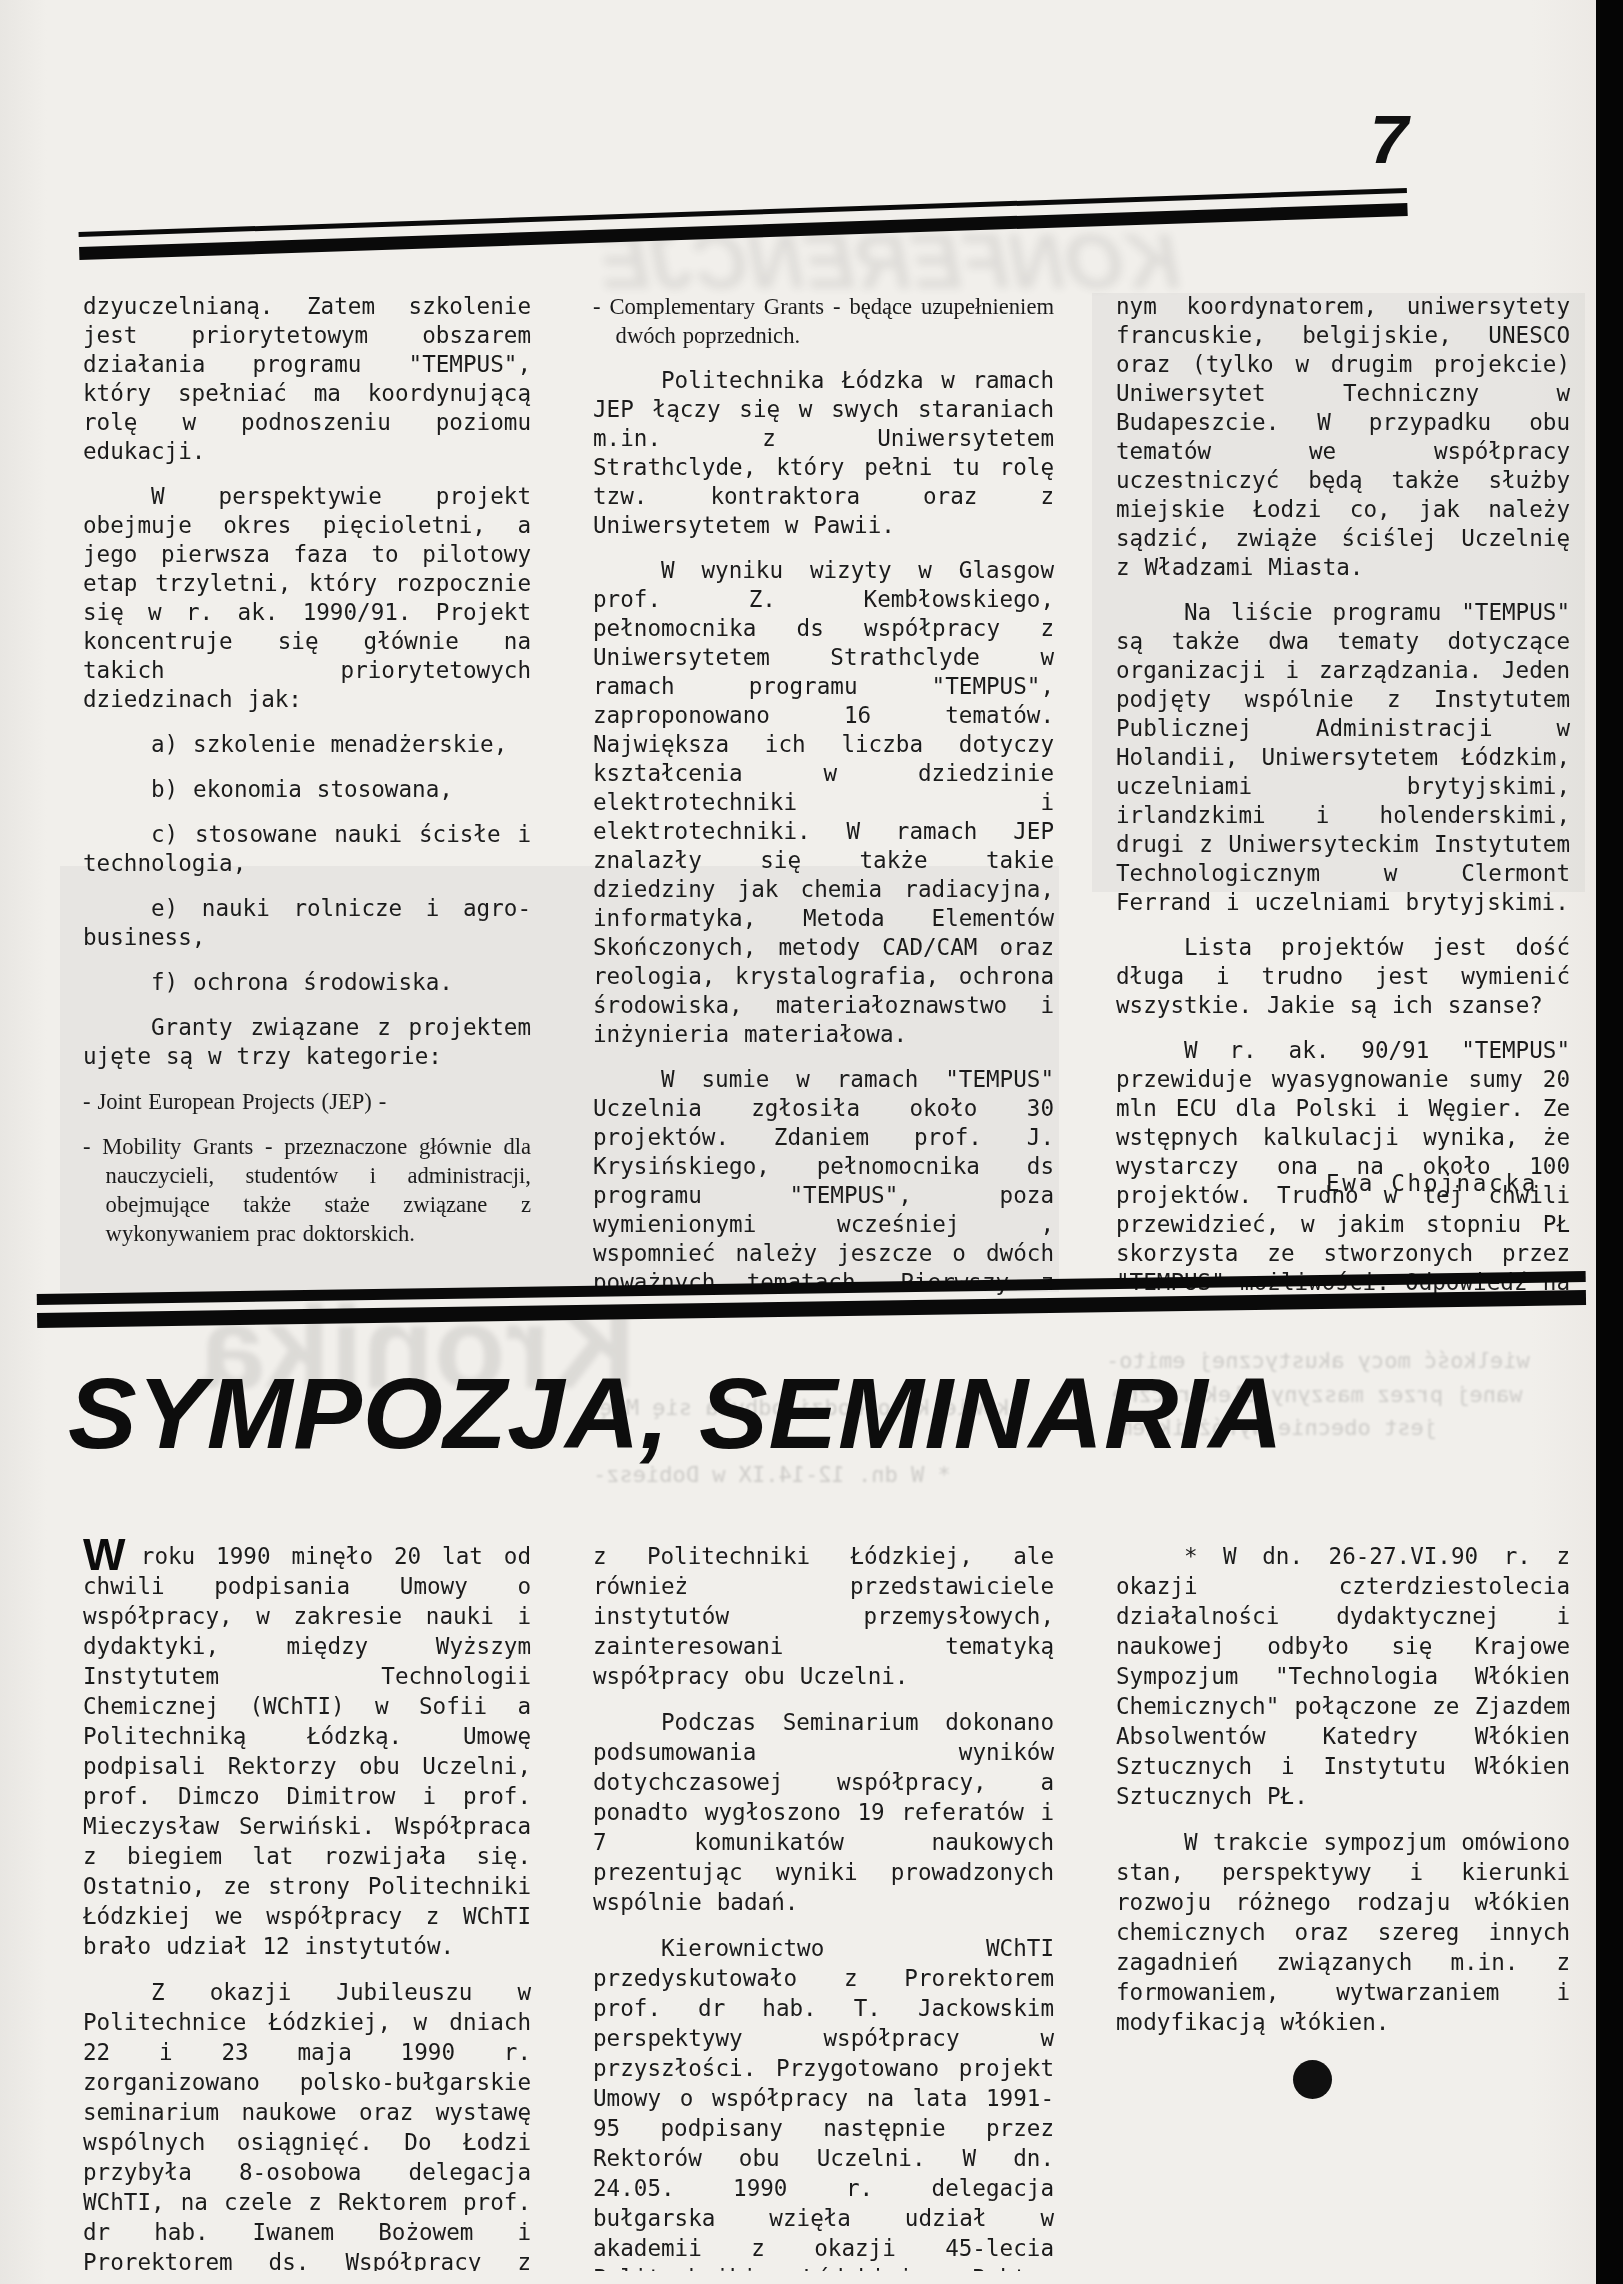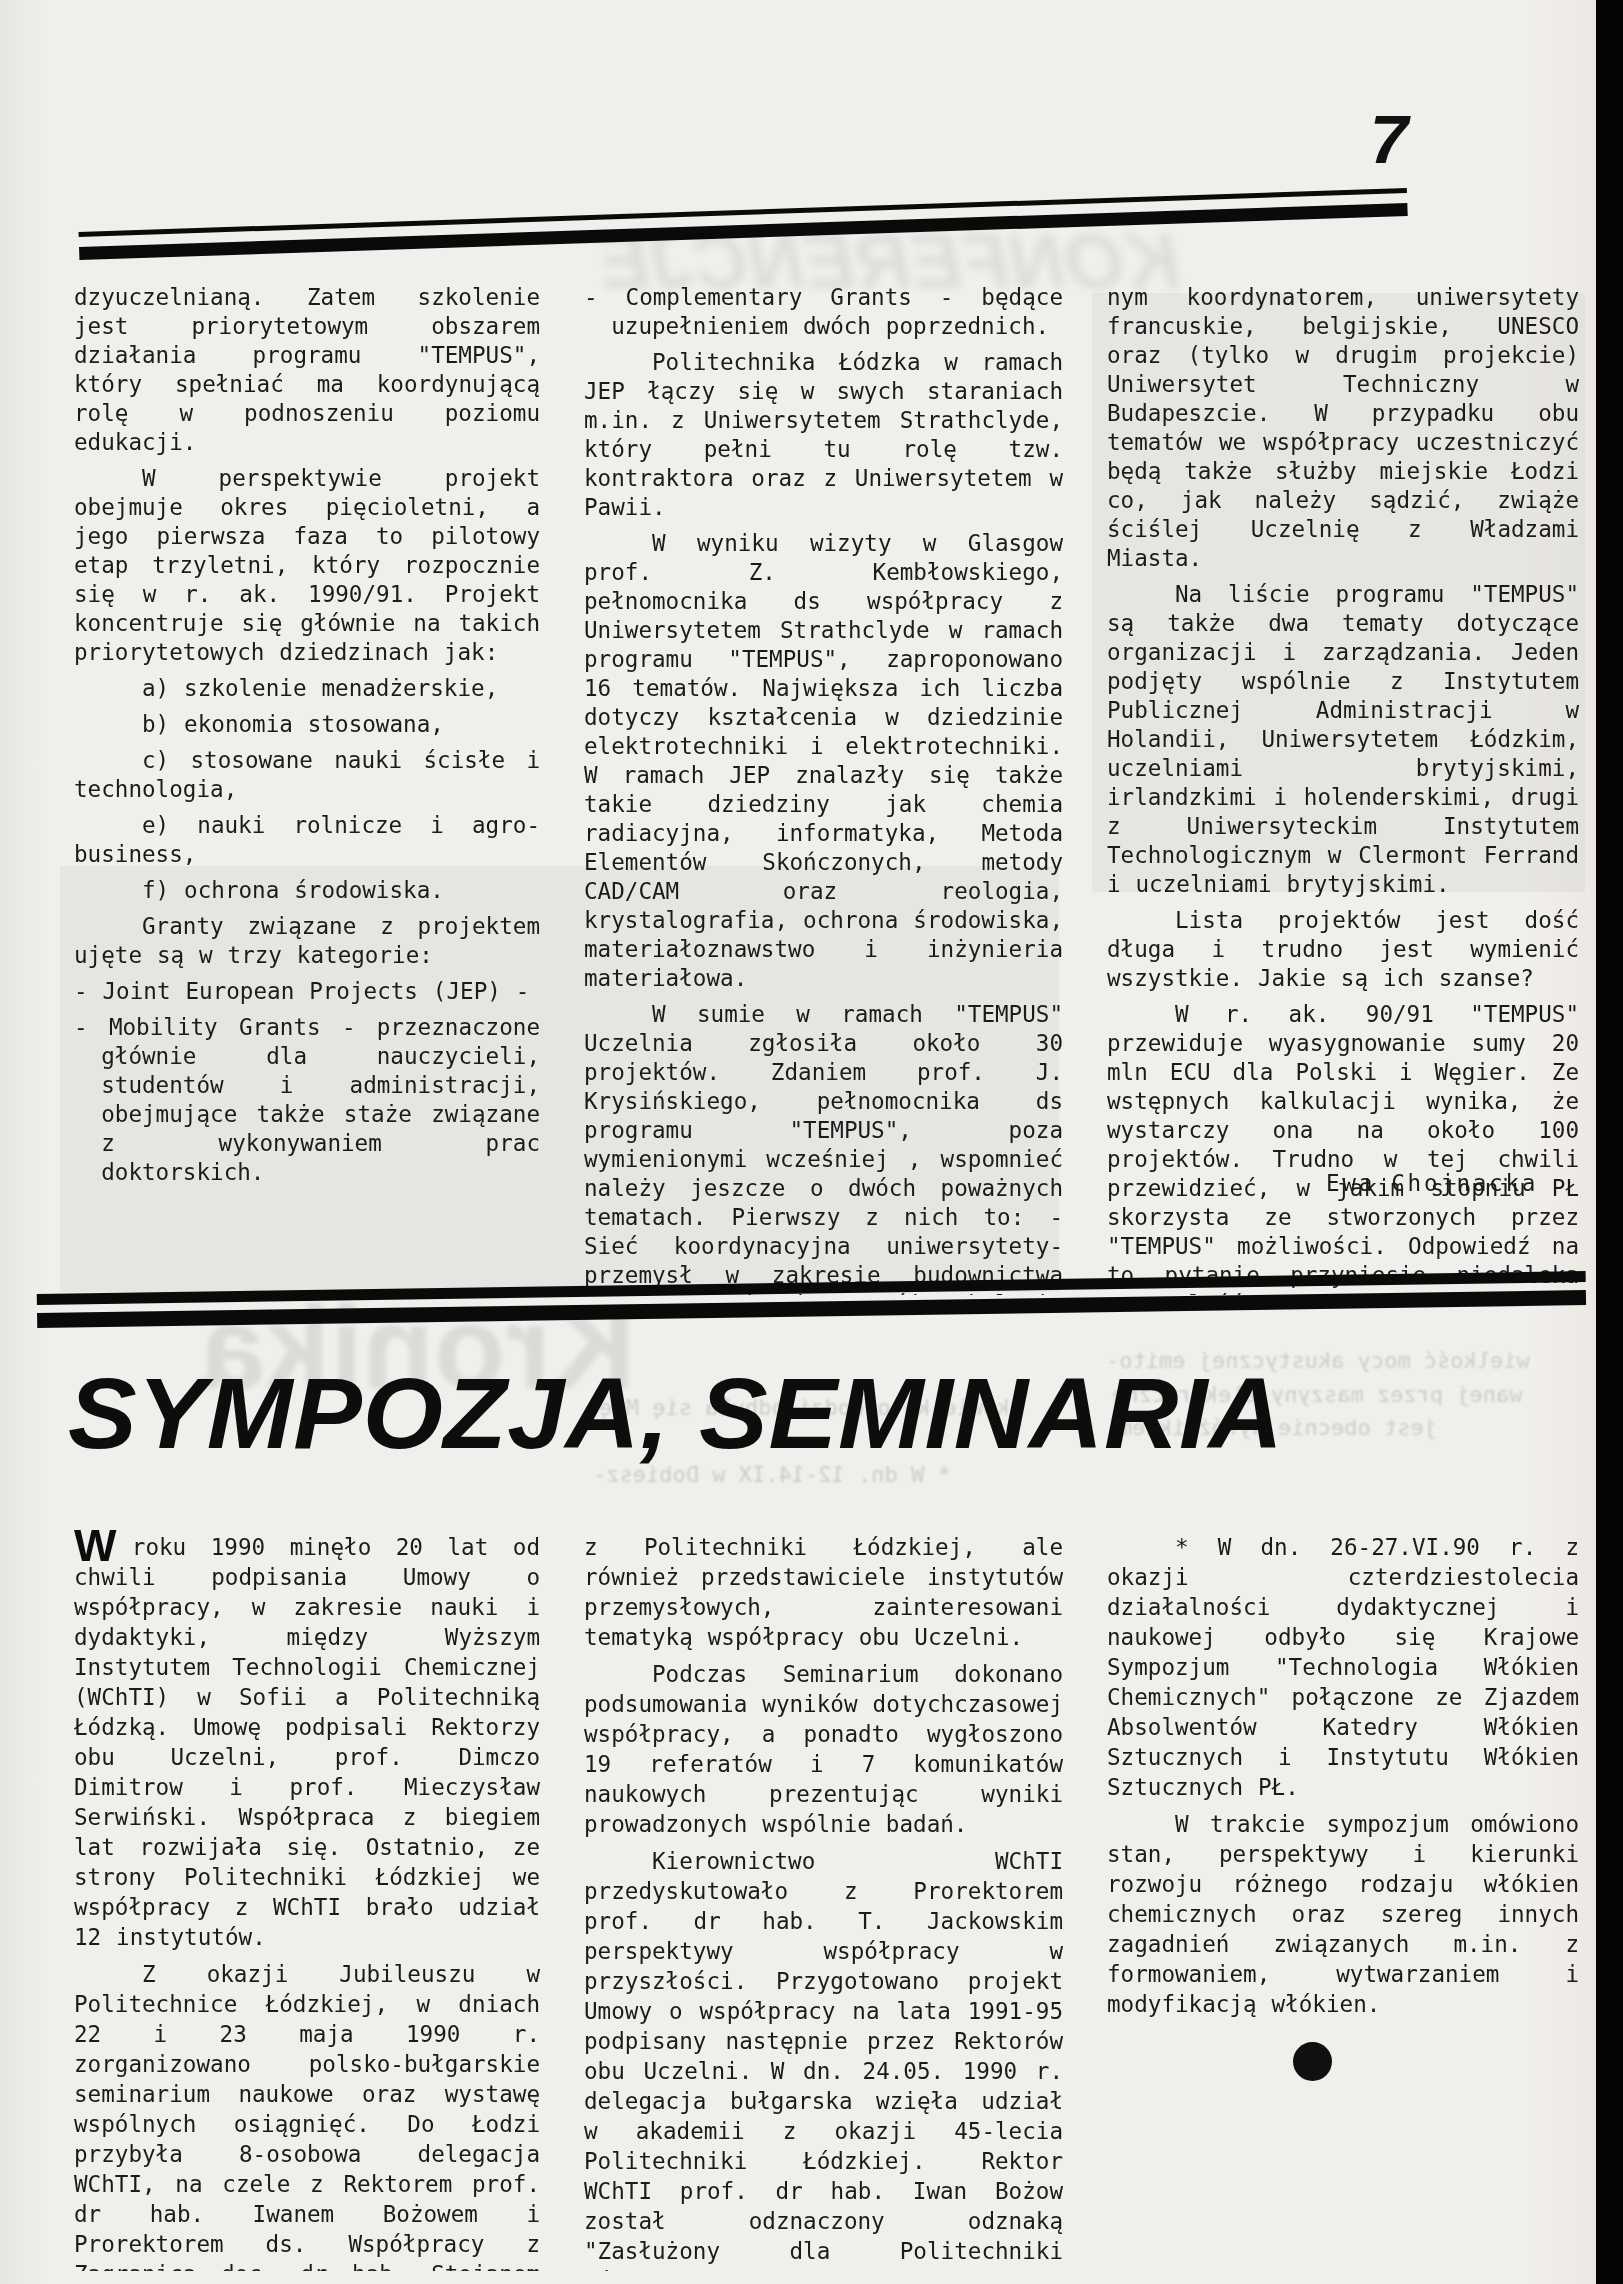--- a/index.html
+++ b/index.html
@@ -28,24 +28,24 @@
   .mid-rule .b2{height:14.7px;}
   .cols{
     position:absolute;left:67px;width:1519px;
     display:grid;grid-template-columns:480px 493px 486px;column-gap:30px;
   }
   .article-1{top:276px;height:1019px;}
   .article-2{top:1525px;height:746px;}
   .col{overflow:hidden;}
   .article-1 .col{font-size:22.6px;line-height:29px;}
   .article-2 .col{font-size:22.6px;line-height:30px;}
-  .para{margin:7px;text-align:justify;text-align-last:left;word-spacing:1.3px;}
+  .para{margin:16px;text-align:justify;text-align-last:left;word-spacing:1.3px;}
   .indent{text-indent:5ch;}
   .item{text-indent:5ch;}
-  .dash{padding-left:2ch;text-indent:-2ch;}
+  .dash{padding-left:2ch;text-indent:-2ch;font-family:Liberation Serif, serif;}
   .sub{padding-left:2ch;}
   .byline{
     margin-top:31px;text-align:right;padding-right:47px;
     font-size:22.6px;letter-spacing:2.7px;
   }
   .initial{
     font-family:"Liberation Sans",sans-serif;font-weight:bold;
     font-size:45px;line-height:0;display:inline-block;
     vertical-align:-6px;margin-right:17.3px;letter-spacing:-2px;color:#0c0c0c;
   }

